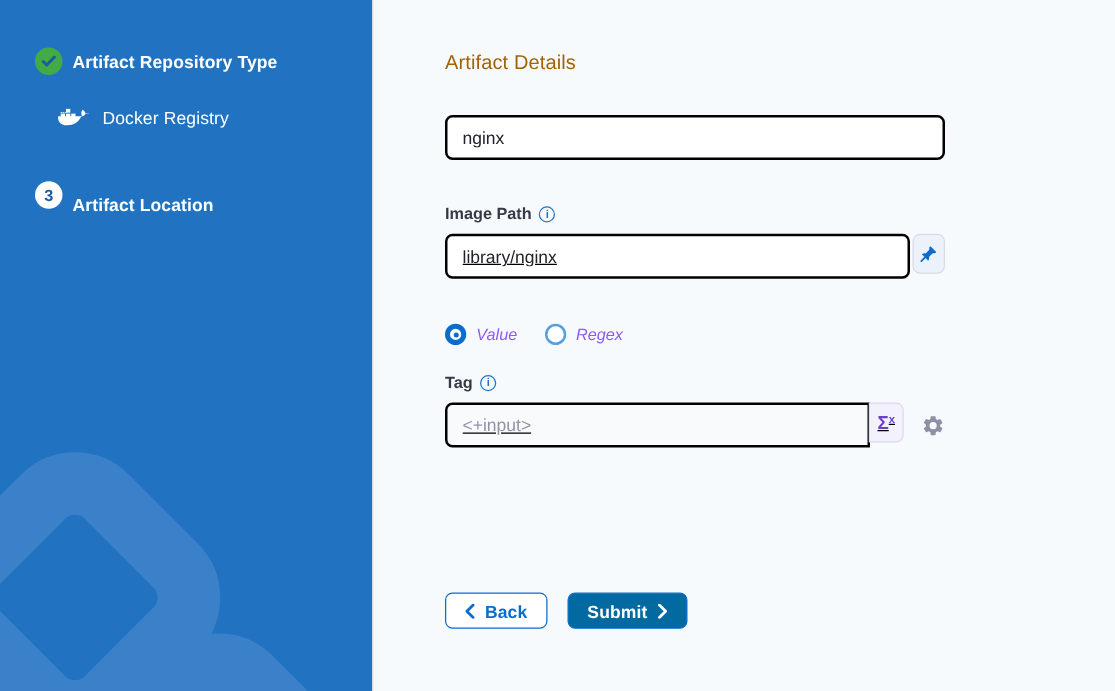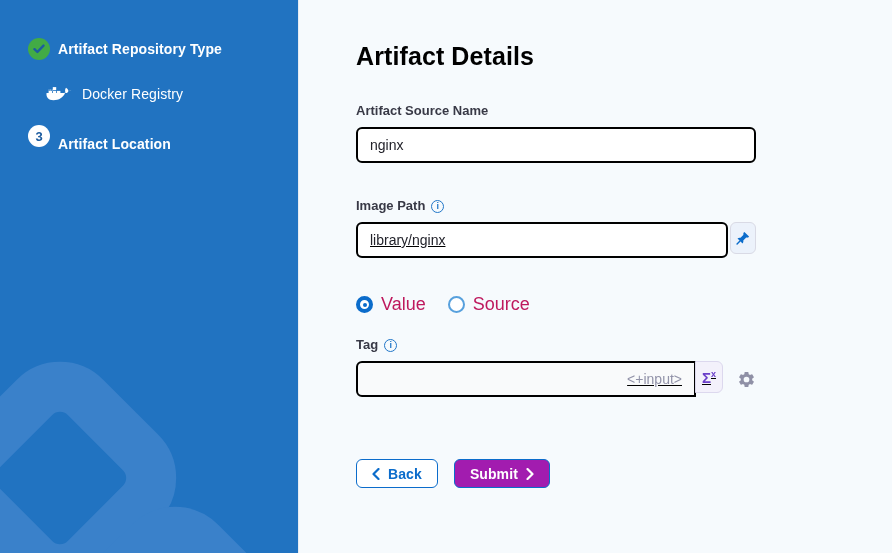--- a/index.html
+++ b/index.html
@@ -11,41 +11,41 @@
   .sidebar {
     position: relative; width: 298px; height: 553px;
     background: #2173c1; overflow: hidden; flex-shrink: 0;
     padding: 38px 0 0 28px;
   }
   .watermark { position: absolute; left: 0; bottom: 0; pointer-events: none; }
   .step-row {
     position: relative; display: flex; align-items: center; gap: 8px;
     margin-bottom: 23px; height: 22px; cursor: pointer;
   }
-  .step-row.substep { margin-left: 18px; margin-bottom: 20px; }
+  .step-row.substep { margin-left: 18px; margin-bottom: 40px; }
   .step-label { color: #ffffff; font-size: 14px; font-weight: 600; letter-spacing: 0.1px; }
   .step-row.substep .step-label { font-weight: 500; margin-left: 2px; }
   .step-row.active .step-label { font-weight: 700; margin-top: 16px; }
   .check-circle {
     width: 22px; height: 22px; border-radius: 50%; background: #42ab45;
     display: flex; align-items: center; justify-content: center; flex-shrink: 0;
   }
   .num-circle {
     width: 22px; height: 22px; border-radius: 50%; background: #ffffff;
     color: #1a5a9e; font-size: 13px; font-weight: 700;
     display: flex; align-items: center; justify-content: center; flex-shrink: 0;
   }
   .docker-icon { width: 26px; height: 20px; display: flex; align-items: center; flex-shrink: 0; }
 
   
   .main {
     flex: 1; background: #f6fafd; padding: 42px 0 0 57px; position: relative;
     border-left: 1px solid #e6ebf2;
   }
-  .page-title { font-size: 25px; font-weight: 700; color: #000000; margin-bottom: 32px; letter-spacing: 0.1px; }
+  .page-title { font-size: 16px; font-weight: 400; color: #a16207; margin-bottom: 32px; letter-spacing: 0.1px; }
 
   .field { width: 400px; }
   .field-label {
     display: flex; align-items: center; gap: 6px;
     font-size: 13px; font-weight: 700; color: #383946; margin-bottom: 8px; line-height: 16px;
   }
   .info-icon {
     width: 13px; height: 13px; border-radius: 50%;
     border: 1.4px solid #2176c8; color: #2176c8;
     font-size: 9px; font-weight: 700; font-style: normal; line-height: 1;
@@ -57,55 +57,55 @@
     font-family: "Liberation Sans", "DejaVu Sans", sans-serif; outline: none;
   }
   .text-input::placeholder { color: #9293a9; }
   .input-row { display: flex; align-items: stretch; width: 400px; text-decoration: underline; }
   .input-row .text-input { flex: 1; min-width: 0; }
   .pin-button {
     width: 26px; height: 32px; margin-left: 2px;
     border: 1px solid #d9dae5; border-radius: 6px; background: #ecf2fb;
     display: flex; align-items: center; justify-content: center; cursor: pointer;
   }
-  .input-disabled { background: #f9fafb; color: #9293a9; border-radius: 6px 0 0 6px; text-align: right; }
+  .input-disabled { background: #f9fafb; color: #9293a9; border-radius: 6px 0 0 6px; }
   .sigma-button {
     width: 28px; height: 32px; margin-left: -1px;
     border: 1px solid #dcd8ee; border-radius: 0 6px 6px 0; background: #f3f1fb;
     color: #6b3fc9; font-size: 15px; font-weight: 600; cursor: pointer;
     display: flex; align-items: center; justify-content: center;
     font-family: "Liberation Sans", "DejaVu Sans", sans-serif;
   }
   .sigma-button sup { font-size: 9px; margin-top: -6px; }
   .gear-button { margin-left: 14px; align-self: center; display: flex; cursor: pointer; }
 
   .radio-row { display: flex; align-items: center; gap: 22px; margin: 36px 0 22px 0; }
   .radio-option { display: flex; align-items: center; gap: 8px; cursor: pointer; }
-  .radio-option .radio-text { font-size: 18px; color: #be185d; font-weight: 500; }
+  .radio-option .radio-text { font-size: 13px; color: #8b5cf6; font-weight: 500; font-style: italic; }
   .radio-circle {
     width: 17px; height: 17px; border-radius: 50%; background: #ffffff;
     border: 2px solid #57a0dd; position: relative; flex-shrink: 0;
   }
   .radio-circle.checked { border: 4.5px solid #0b6ccb; }
   .radio-circle.checked::after {
     content: ""; position: absolute; left: 50%; top: 50%;
     width: 4px; height: 4px; border-radius: 50%; background: #0b6ccb;
     transform: translate(-50%, -50%);
   }
 
   .field-gap-1 { margin-top: 35px; }
-  .footer { display: flex; align-items: center; gap: 16px; margin-top: 62px; }
+  .footer { display: flex; align-items: center; gap: 16px; margin-top: 116px; }
   .btn {
     height: 29px; border-radius: 6px; padding: 0 15px;
     font-size: 14px; font-weight: 700; letter-spacing: 0.1px;
     display: inline-flex; align-items: center; gap: 8px; cursor: pointer;
     font-family: "Liberation Sans", "DejaVu Sans", sans-serif;
   }
   .btn-back { background: #ffffff; border: 1.5px solid #0b6ccb; color: #0b6ccb; }
-  .btn-submit { background: #a21caf; border: 1.5px solid #0b6ccb; color: #ffffff; }
+  .btn-submit { background: #0369a1; border: 1.5px solid #0b6ccb; color: #ffffff; }
 </style>
 </head>
 <body>
 
 <div class="app">
 
   <aside class="sidebar">
     <svg class="watermark" width="298" height="260" viewBox="0 0 298 260">
       <g fill="none" stroke="#3a81ca" stroke-width="50">
         <rect x="-15" y="110" width="150" height="150" rx="36" transform="rotate(45 60 185)"></rect>
@@ -144,23 +144,20 @@
     <div class="step-row active">
       <span class="num-circle">3</span>
       <span class="step-label">Artifact Location</span>
     </div>
   </aside>
 
   <main class="main">
     <h1 class="page-title">Artifact Details</h1>
 
     <div class="field">
-      <div class="field-label">
-        <span>Artifact Source Name</span>
-      </div>
       <input class="text-input" type="text" value="nginx" style="">
     </div>
 
     <div class="field field-gap-1">
       <div class="field-label">
         <span>Image Path</span>
         <i class="info-icon">i</i>
       </div>
       <div class="input-row">
         <input class="text-input" type="text" value="library/nginx" style="">
@@ -173,21 +170,21 @@
       </div>
     </div>
 
     <div class="radio-row">
       <label class="radio-option">
         <span class="radio-circle checked"></span>
         <span class="radio-text">Value</span>
       </label>
       <label class="radio-option">
         <span class="radio-circle"></span>
-        <span class="radio-text">Source</span>
+        <span class="radio-text">Regex</span>
       </label>
     </div>
 
     <div class="field">
       <div class="field-label">
         <span>Tag</span>
         <i class="info-icon">i</i>
       </div>
       <div class="input-row">
         <input class="text-input input-disabled" type="text" disabled="" placeholder="&lt;+input&gt;" style="">

